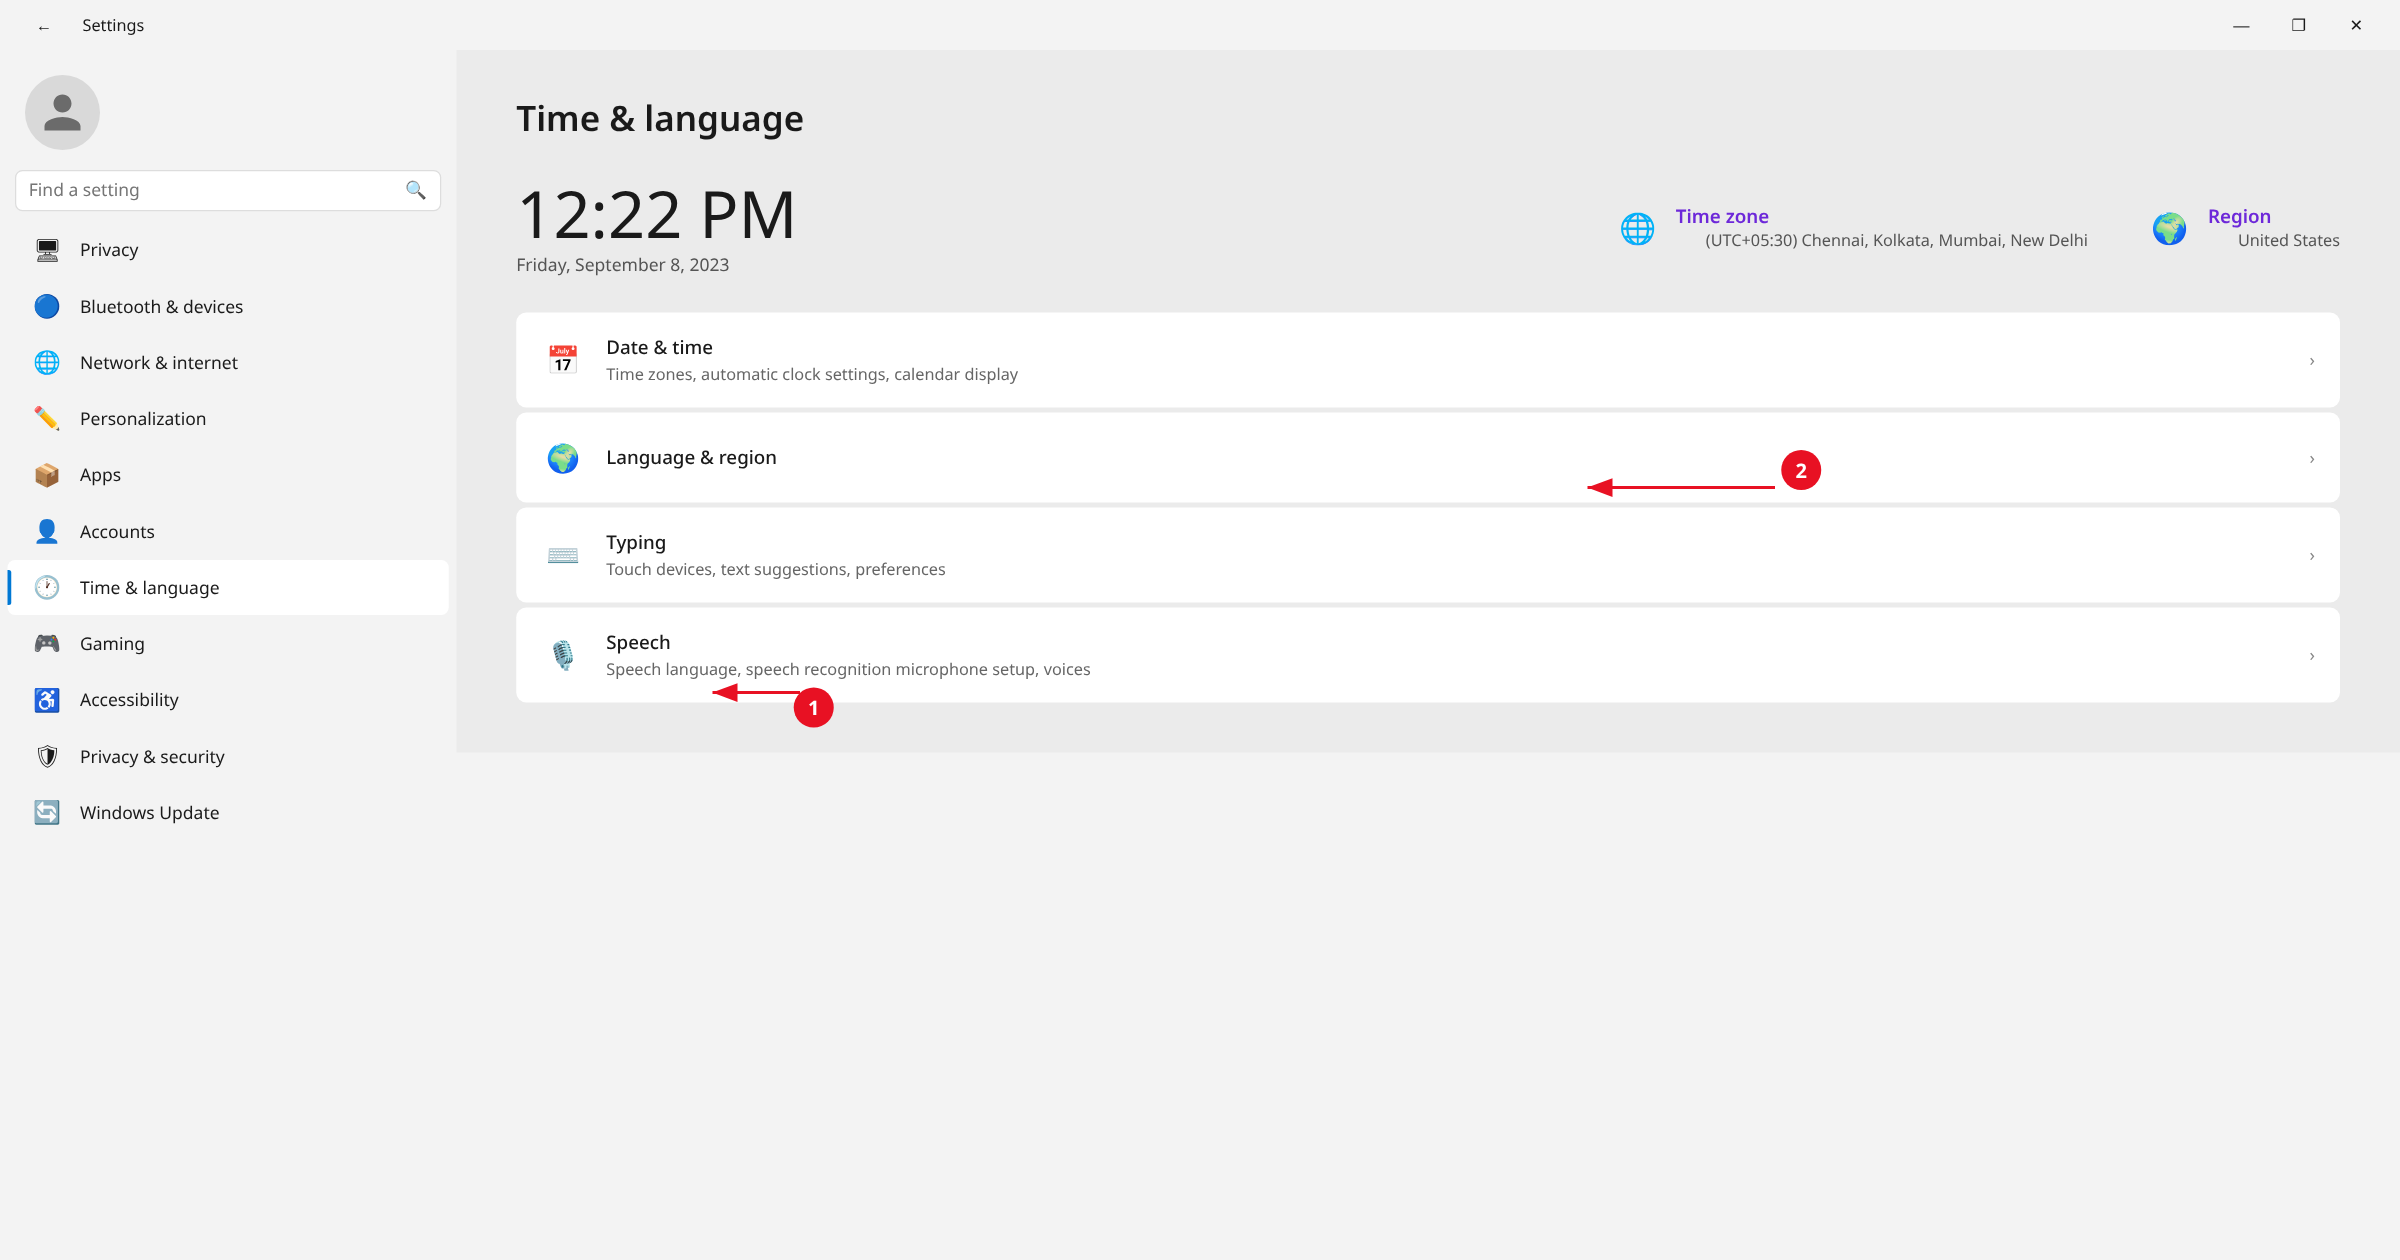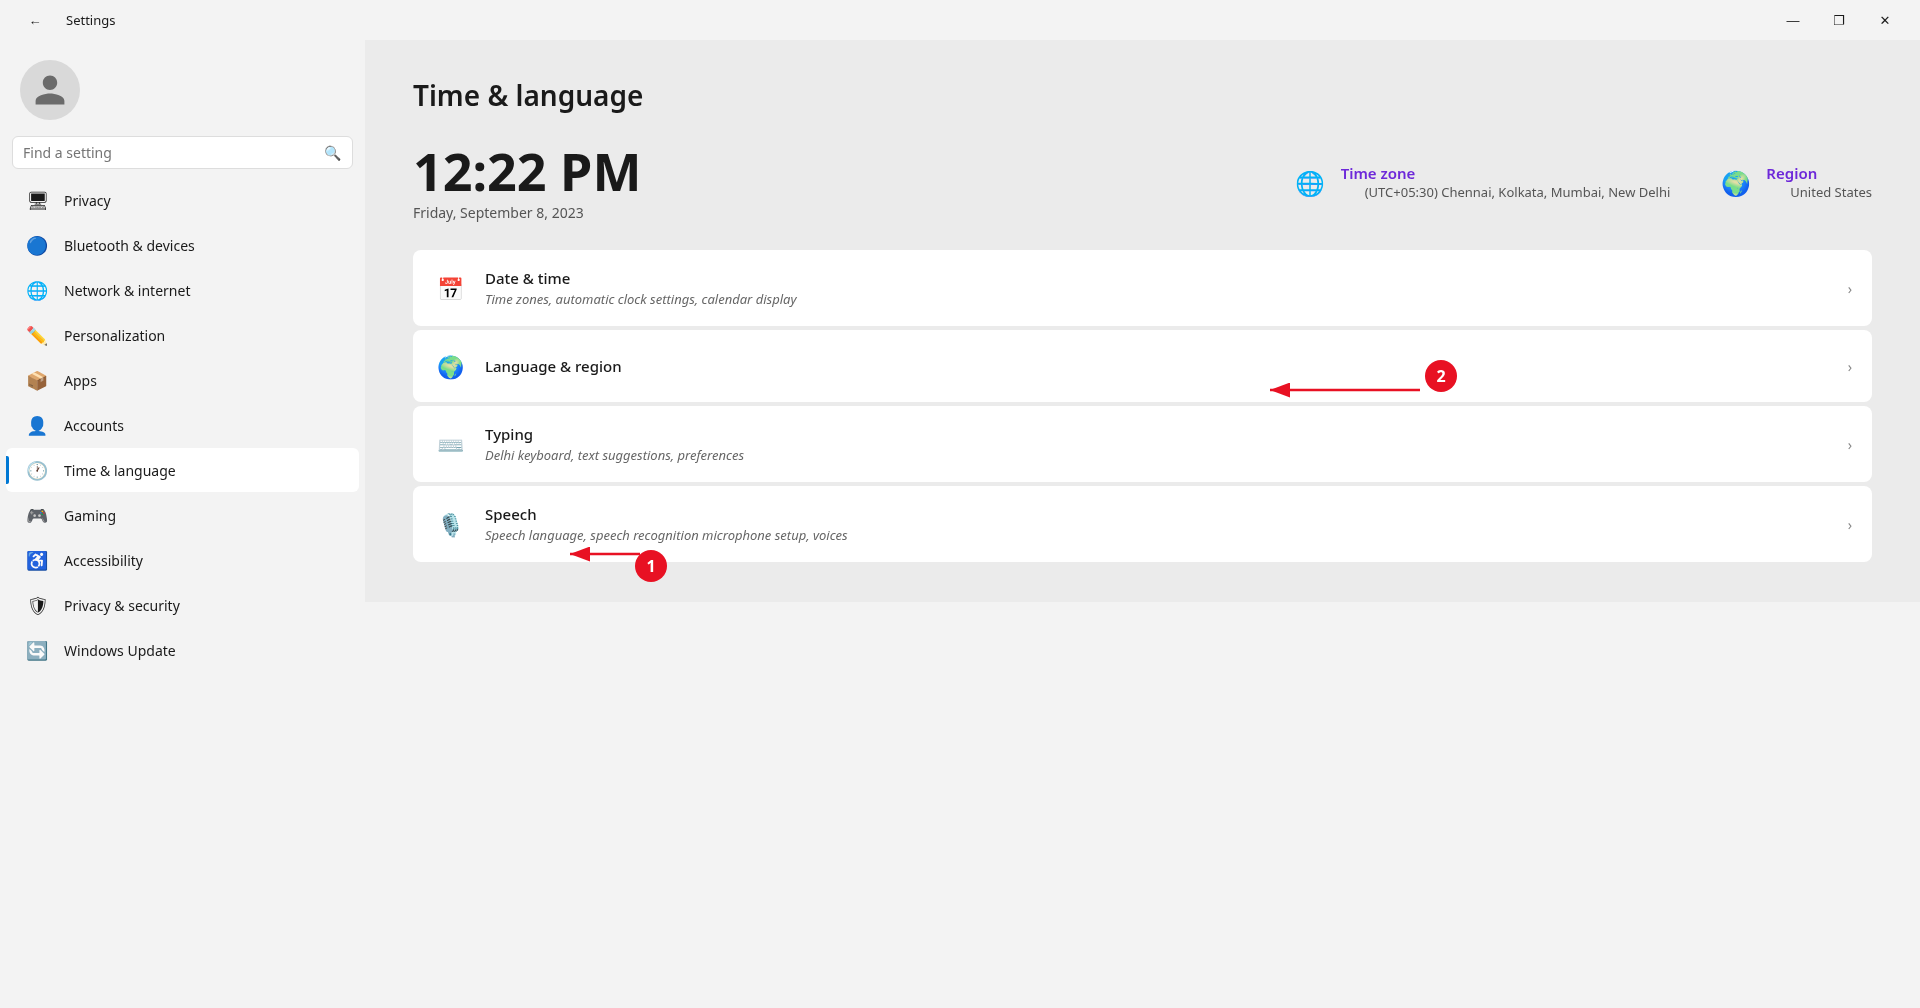--- a/index.html
+++ b/index.html
@@ -168,21 +168,21 @@
       display: flex;
       align-items: center;
       margin-bottom: 28px;
       gap: 0;
     }
     .time-display {
       flex: 1;
     }
     .time-clock {
       font-size: 52px;
-      font-weight: 700;
+      font-weight: 400;
       color: #1a1a1a;
       line-height: 1.1;
     }
     .time-date {
       font-size: 14px;
       color: #555;
       margin-top: 4px;
     }
     .time-info-group {
       display: flex;
@@ -242,21 +242,20 @@
     }
     .settings-card-title {
       font-size: 15px;
       font-weight: 500;
       color: #1a1a1a;
     }
     .settings-card-subtitle {
       font-size: 13px;
       color: #666;
       margin-top: 2px;
-      font-style: italic;
     }
     .settings-card-chevron {
       font-size: 14px;
       color: #888;
     }
 
     
     .content-wrapper {
       position: relative;
       flex: 1;
@@ -444,21 +443,21 @@
     <div class="settings-card-icon">🌍</div>
     <div class="settings-card-text">
       <div class="settings-card-title">Language &amp; region</div>
     </div>
     <span class="settings-card-chevron">›</span>
   </div>
           <div class="settings-card">
     <div class="settings-card-icon">⌨️</div>
     <div class="settings-card-text">
       <div class="settings-card-title">Typing</div>
-      <div class="settings-card-subtitle">Delhi keyboard, text suggestions, preferences</div>
+      <div class="settings-card-subtitle">Touch devices, text suggestions, preferences</div>
     </div>
     <span class="settings-card-chevron">›</span>
   </div>
           <div class="settings-card">
     <div class="settings-card-icon">🎙️</div>
     <div class="settings-card-text">
       <div class="settings-card-title">Speech</div>
       <div class="settings-card-subtitle">Speech language, speech recognition microphone setup, voices</div>
     </div>
     <span class="settings-card-chevron">›</span>

